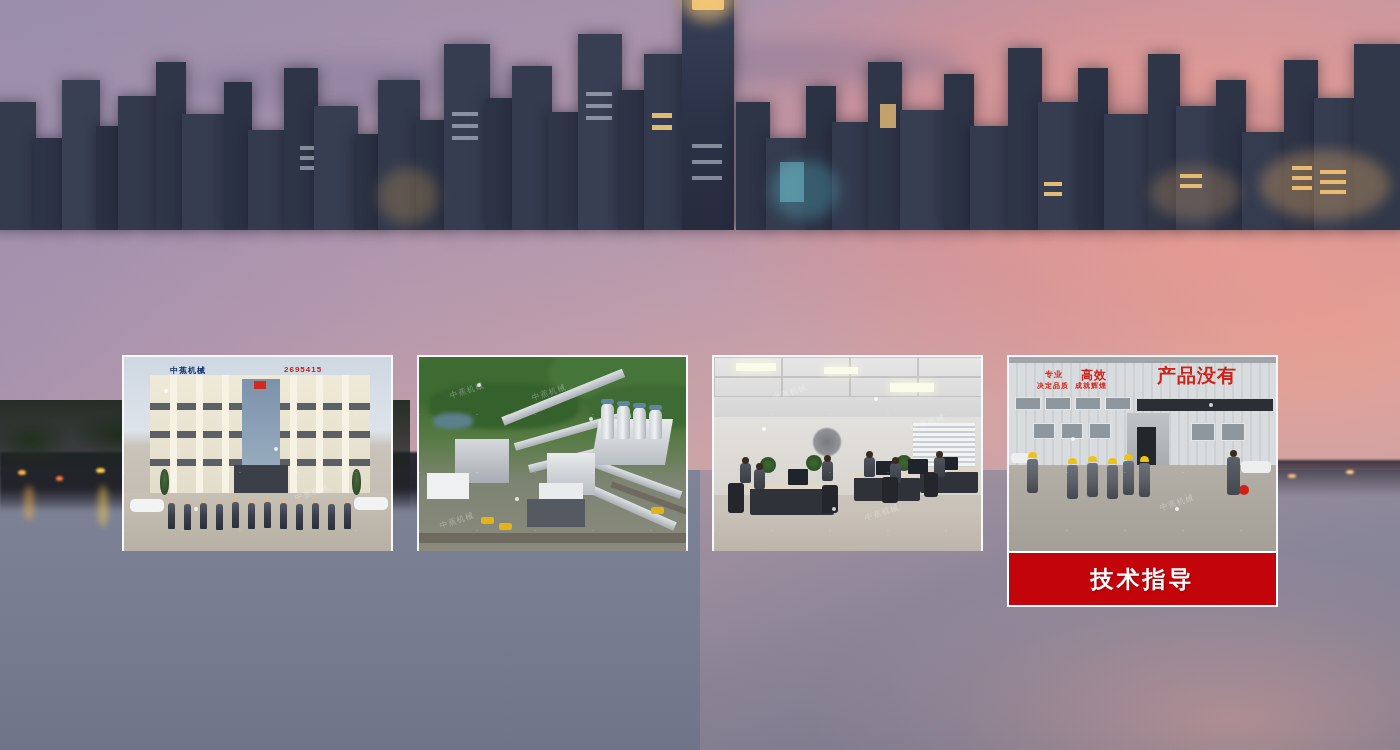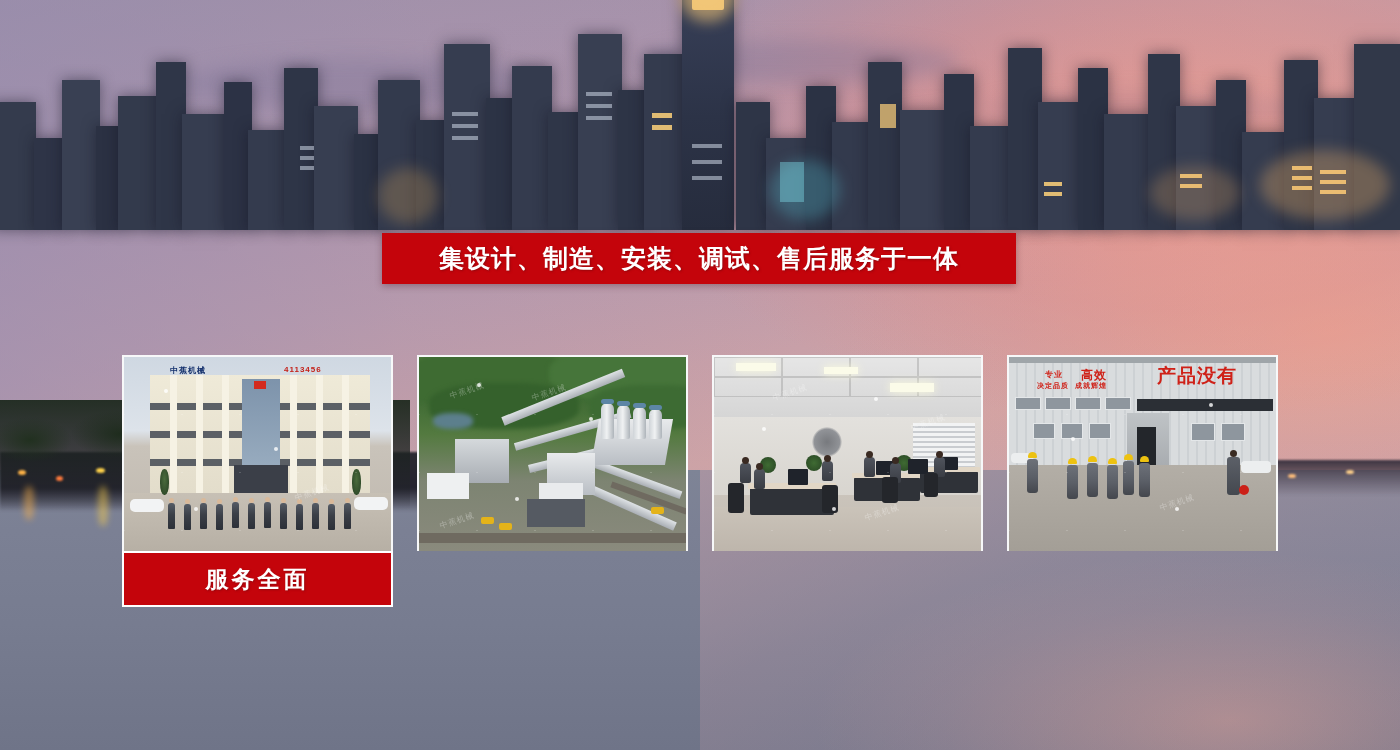--- a/index.html
+++ b/index.html
@@ -271,44 +271,41 @@
     <div class="reflect" style="left:98px;top:486px;width:10px;height:40px;background:#ffd24a;"></div>
     <div class="reflect" style="left:188px;top:486px;width:10px;height:36px;background:#ffe06a;"></div>
     <div class="reflect" style="left:286px;top:486px;width:9px;height:30px;background:#ffc94a;"></div>
     <div class="shore" style="left:1180px;top:460px;width:230px;height:36px;background:linear-gradient(180deg,#3a3340 0%,rgba(80,70,90,0) 100%);"></div>
     <div class="riverlight" style="left:1230px;top:470px;width:8px;height:4px;background:#ffd08a;"></div>
     <div class="riverlight" style="left:1288px;top:474px;width:8px;height:4px;background:#ffbe7a;"></div>
     <div class="riverlight" style="left:1346px;top:470px;width:8px;height:4px;background:#ffd08a;"></div>
   </div>
 
 
-  <div class="subbar">
-    <span>集设计、制造、安装、调试、售后服务于一体</span>
-  </div>
 
   <div class="cards">
 
     <div class="card">
       <div class="thumb">
         <div class="s1">
           <div class="hq"></div>
           <div class="hqband" style="top:46px;"></div>
           <div class="hqband" style="top:74px;"></div>
           <div class="hqband" style="top:102px;"></div>
           <div class="col" style="left:46px;"></div>
           <div class="col" style="left:72px;"></div>
           <div class="col" style="left:98px;"></div>
           <div class="col" style="left:166px;"></div>
           <div class="col" style="left:192px;"></div>
           <div class="col" style="left:218px;"></div>
           <div class="glassc"></div>
           <div class="flag"></div>
           <div class="porch"></div>
           <div class="logo">中蕉机械</div>
-          <div class="phone">4113456</div>
+          <div class="phone">2695415</div>
           <div class="ground"></div>
           <div class="tree" style="left:36px;top:112px;"></div>
           <div class="tree" style="left:228px;top:112px;"></div>
           <div class="car" style="left:6px;top:142px;"></div>
           <div class="car" style="left:230px;top:140px;"></div>
           <div class="person" style="left:44px;top:146px;"></div>
           <div class="person" style="left:60px;top:147px;"></div>
           <div class="person" style="left:76px;top:146px;"></div>
           <div class="person" style="left:92px;top:147px;"></div>
           <div class="person" style="left:108px;top:145px;"></div>
@@ -318,23 +315,20 @@
           <div class="person" style="left:172px;top:147px;"></div>
           <div class="person" style="left:188px;top:146px;"></div>
           <div class="person" style="left:204px;top:147px;"></div>
           <div class="person" style="left:220px;top:146px;"></div>
         </div>
         <div class="mesh"></div>
         <div class="node" style="left:40px;top:32px;"></div>
         <div class="node" style="left:150px;top:90px;"></div>
         <div class="node" style="left:70px;top:150px;"></div>
         <div class="wm" style="left:170px;top:130px;">中蕉机械</div>
-      </div>
-      <div class="cap">
-        <span>服务全面</span>
       </div>
     </div>
 
     <div class="card">
       <div class="thumb">
         <div class="s2">
           <div class="field" style="left:-20px;top:-6px;width:180px;height:56px;background:#3e6b32;"></div>
           <div class="field" style="left:130px;top:-10px;width:170px;height:54px;background:#46753a;"></div>
           <div class="field" style="left:10px;top:26px;width:150px;height:46px;background:#35612c;"></div>
           <div class="field" style="left:170px;top:28px;width:130px;height:44px;background:#3d6b33;"></div>
@@ -470,16 +464,19 @@
           <div class="wk" style="left:130px;top:106px;"></div>
           <div class="boss" style="left:218px;top:100px;"></div>
           <div class="helmet" style="left:230px;top:128px;"></div>
         </div>
         <div class="mesh"></div>
         <div class="node" style="left:62px;top:80px;"></div>
         <div class="node" style="left:166px;top:150px;"></div>
         <div class="node" style="left:200px;top:46px;"></div>
         <div class="wm" style="left:150px;top:140px;">中蕉机械</div>
       </div>
+      <div class="cap">
+        <span>技术指导</span>
+      </div>
     </div>
 
   </div>
 </div>
 
 </body></html>

